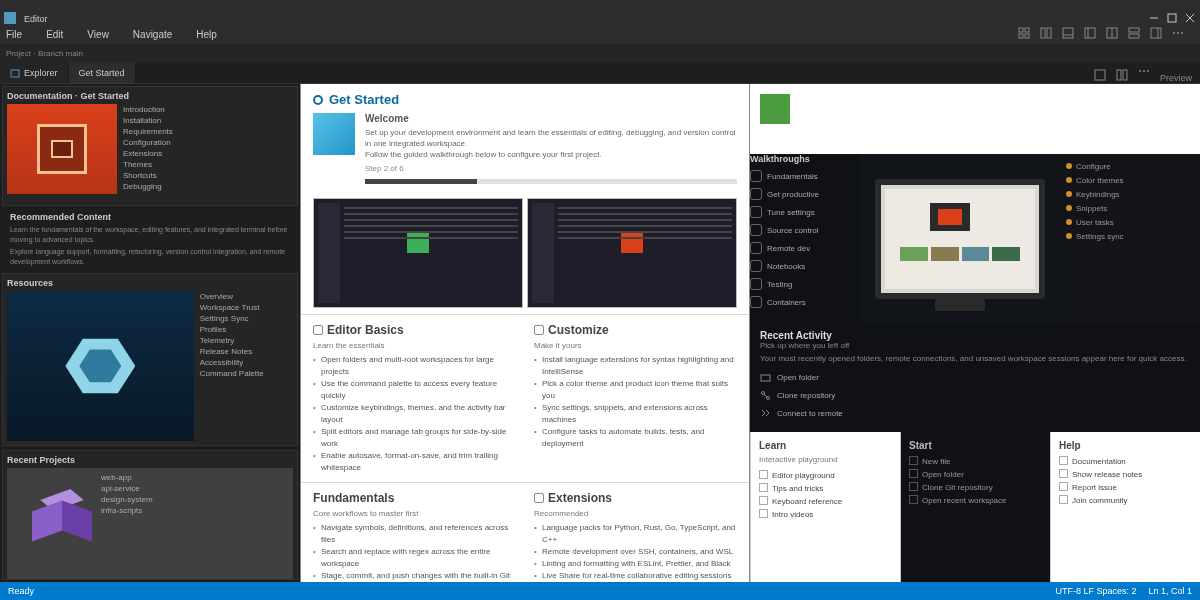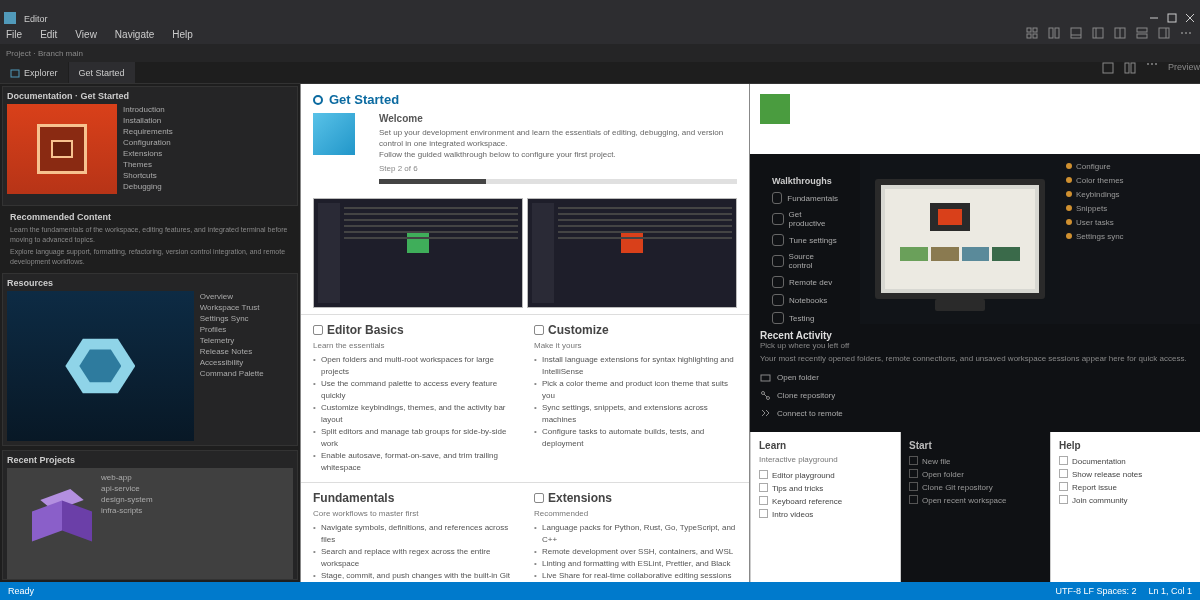--- a/index.html
+++ b/index.html
@@ -1,26 +1,26 @@
 <!DOCTYPE html>
 <html><head>
 <meta charset="utf-8">
 <style>
 *{margin:0;padding:0;box-sizing:border-box;font-family:"Segoe UI",Arial,sans-serif}
 body{background:#1e1e1e;width:1200px;height:600px;overflow:hidden;font-size:9px;color:#ccc}
 .titlebar{height:24px;background:#2d2d30;display:flex;align-items:flex-end;padding:0 4px;gap:8px}
 .titlebar .sys-icons{display:flex;gap:6px;margin-left:auto}
 .sys-icons .ico{width:12px;height:12px;display:flex;align-items:center;justify-content:center}
-.menubar{height:20px;background:#2d2d30;display:flex;align-items:center;padding:0 6px;gap:18px;font-size:10px;color:#cccccc}
+.menubar{height:20px;background:#2d2d30;display:flex;align-items:center;padding:0 6px;gap:24px;font-size:10px;color:#cccccc}
 .menubar span{cursor:default}
 .toolbar{height:18px;background:#252526;display:flex;align-items:center;padding:0 6px;gap:6px;color:#888;font-size:8px}
 .tabbar{height:22px;background:#1e1e1e;display:flex;align-items:stretch;border-bottom:1px solid #333}
 .tabbar .tab{padding:3px 10px;background:#2d2d30;display:flex;align-items:center;gap:4px;font-size:9px;border-right:1px solid #1e1e1e}
 .tabbar .tab.side{background:#252526}
-.tb-right{margin-left:auto;display:flex;align-items:flex-start;gap:8px;color:#888}
+.tb-right{margin-left:auto;display:flex;align-items:flex-end;gap:8px;padding-right:8px;color:#888}
 .tb-right .ico{width:14px;height:14px}
 .content{display:flex;height:calc(600px - 24px - 20px - 18px - 22px - 18px)}
 .statusbar{height:18px;background:#007acc;display:flex;align-items:center;padding:0 8px;gap:12px;font-size:9px;color:#fff}
 
 .leftcol{width:300px;background:#1e1e1e;display:flex;flex-direction:column;overflow:hidden}
 .panel{background:#252526;margin:2px;border:1px solid #333;padding:4px;overflow:hidden}
 .panel h4{font-size:9px;color:#ccc;margin-bottom:3px;font-weight:600}
 .thumb{display:inline-block;vertical-align:top}
 .thumb-orange{width:110px;height:90px;background:linear-gradient(#d9401a,#b73417);display:flex;align-items:center;justify-content:center}
 .thumb-orange .inner{width:50px;height:50px;background:#8a2a12;border:3px solid #f7c28f;display:flex;align-items:center;justify-content:center}
@@ -35,21 +35,21 @@
 .cube3d{width:90px;display:flex;align-items:center;justify-content:center}
 .cube{width:40px;height:40px;position:relative;transform:rotate(0deg)}
 .cube .f1{position:absolute;width:30px;height:30px;background:#8a5fc9;transform:skewY(-20deg)}
 .cube .f2{position:absolute;width:30px;height:30px;left:30px;background:#6b3fa8;transform:skewY(20deg)}
 .cube .f3{position:absolute;width:30px;height:16px;left:15px;top:-14px;background:#b38fe0;transform:skewY(-20deg) skewX(40deg)}
 
 .midcol{width:450px;background:#fff;color:#333;overflow:hidden;display:flex;flex-direction:column;border-left:1px solid #888;border-right:1px solid #888}
 .midcol .doc-sec{padding:8px 12px}
 .doc-title{color:#0b6aa0;font-size:13px;font-weight:600;margin-bottom:6px;display:flex;align-items:center;gap:6px}
 .doc-title .ring{width:10px;height:10px;border:2px solid #0b6aa0;border-radius:50%}
-.intro-row{display:flex;gap:24px}
+.intro-row{display:flex;gap:10px}
 .intro-thumb{width:42px;height:42px;background:linear-gradient(135deg,#59c2e8,#2196c9);flex-shrink:0}
 .intro-text .h{font-size:10px;font-weight:600;color:#555;margin-bottom:3px}
 .intro-text p{font-size:8px;line-height:11px;color:#666}
 .progress{height:5px;background:#e0e0e0;margin-top:6px;position:relative}
 .progress .fill{height:100%;width:30%;background:#444}
 .screens-row{display:flex;gap:4px;padding:6px 12px;background:#fff}
 .screens-row .shot{flex:1;height:110px;background:#1e1e2a;border:1px solid #bbb;position:relative;overflow:hidden}
 .shot .sbar{position:absolute;left:4px;top:4px;bottom:4px;width:22px;background:#2a2a36}
 .shot .cicon{position:absolute;left:50%;top:40%;width:22px;height:22px;transform:translate(-50%,-50%)}
 .shot .g{background:#3fae5a}
@@ -62,21 +62,21 @@
 .twocol h5 .mk{width:10px;height:10px;border:1px solid #888;border-radius:2px}
 .twocol .sub{font-size:8px;color:#777;margin-bottom:4px}
 .bullets div{font-size:8px;color:#555;line-height:12px;padding-left:8px;position:relative}
 .bullets div:before{content:"•";position:absolute;left:0;color:#888}
 .midcol hr{border:0;border-top:1px solid #ddd;margin:0}
 
 .rightcol{flex:1;display:flex;flex-direction:column;overflow:hidden}
 .rtop{display:flex;background:#fff;color:#333;height:70px}
 .rtop .gsq{width:30px;height:30px;background:#4a9c3f;margin:10px}
 .rmid{display:flex;height:170px}
-.rmid .iconcol{width:110px;background:#0f1114;padding:22px}
+.rmid .iconcol{width:110px;background:#0f1114;padding:0}
 .iconcol .ln{display:flex;align-items:center;gap:5px;font-size:8px;color:#aaa;margin-bottom:6px}
 .iconcol .ic{width:12px;height:12px;border:1px solid #666;border-radius:3px}
 .rmid .monitor-area{flex:1;background:#111418;display:flex;align-items:center;justify-content:center;position:relative}
 .monitor{width:170px;height:120px;background:#d8d8d2;border:6px solid #2a2a2a;border-radius:3px;position:relative}
 .monitor:after{content:"";position:absolute;left:50%;bottom:-18px;transform:translateX(-50%);width:50px;height:12px;background:#2a2a2a;border-radius:2px}
 .monitor .scr{position:absolute;inset:4px;background:#eceae2}
 .monitor .scr .mini{position:absolute;left:30%;top:14%;width:40px;height:28px;background:#2a2a2a}
 .monitor .scr .mini .m2{position:absolute;left:20%;top:20%;width:60%;height:60%;background:#d9401a}
 .monitor .scr .row2{position:absolute;left:10%;right:10%;top:58%;height:14px;display:flex;gap:3px}
 .monitor .scr .row2 div{flex:1;background:#6aa05a}

